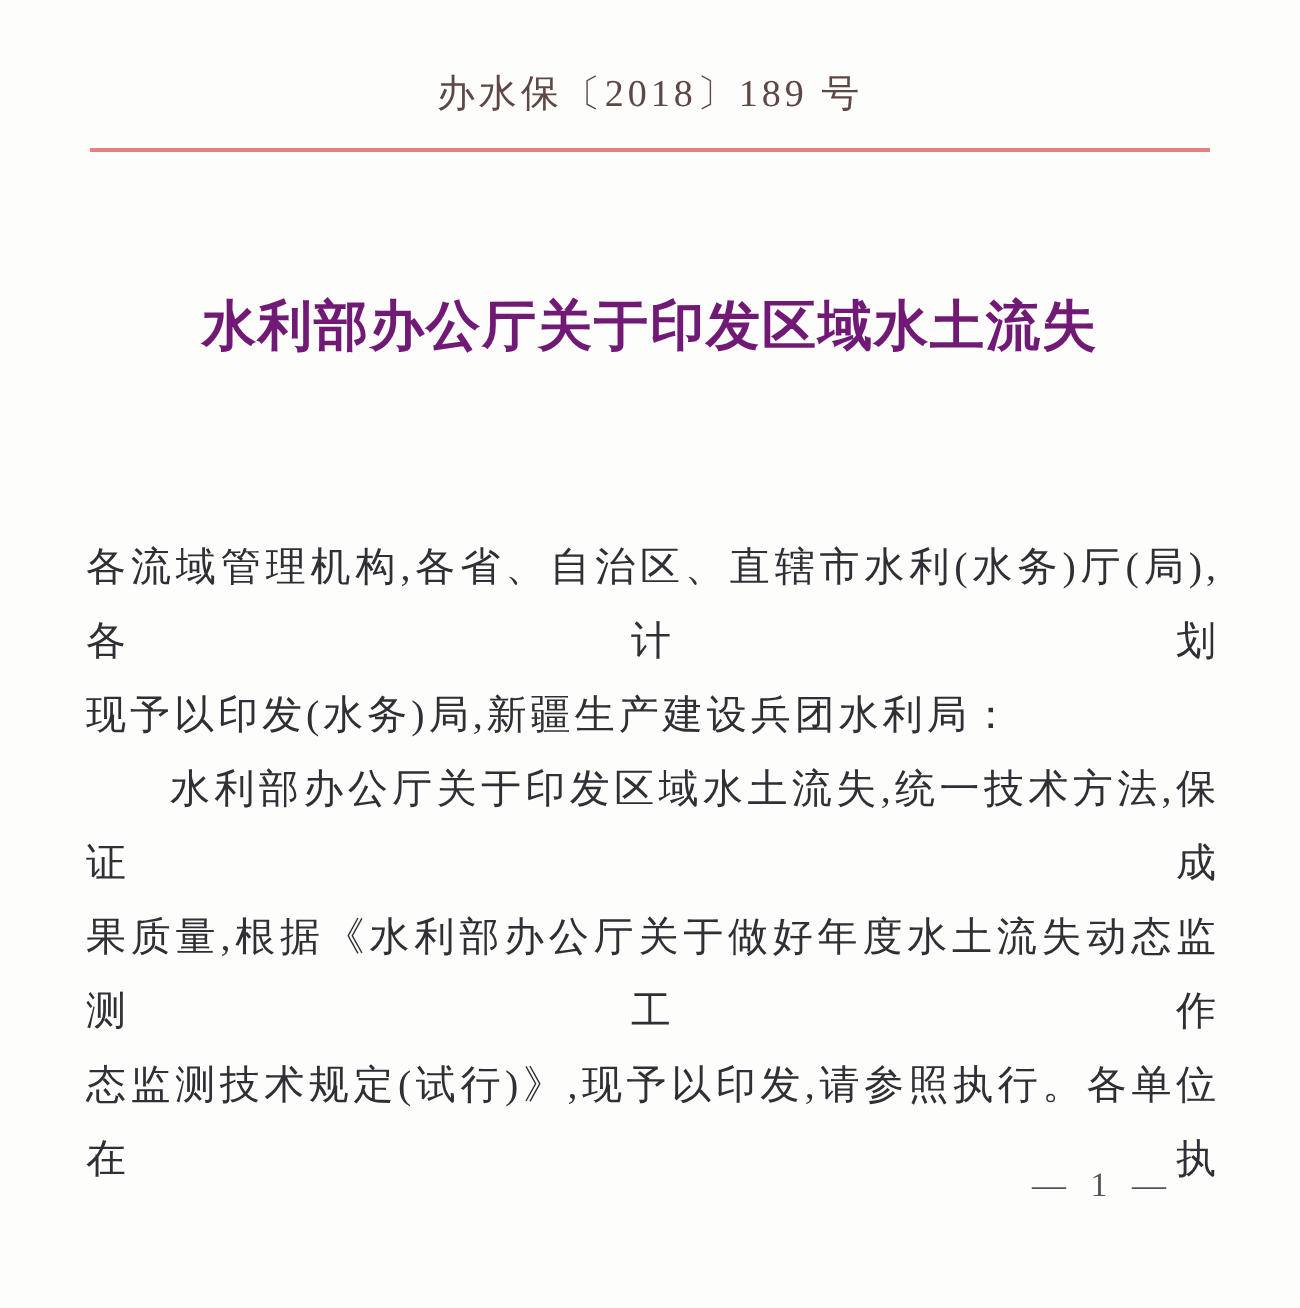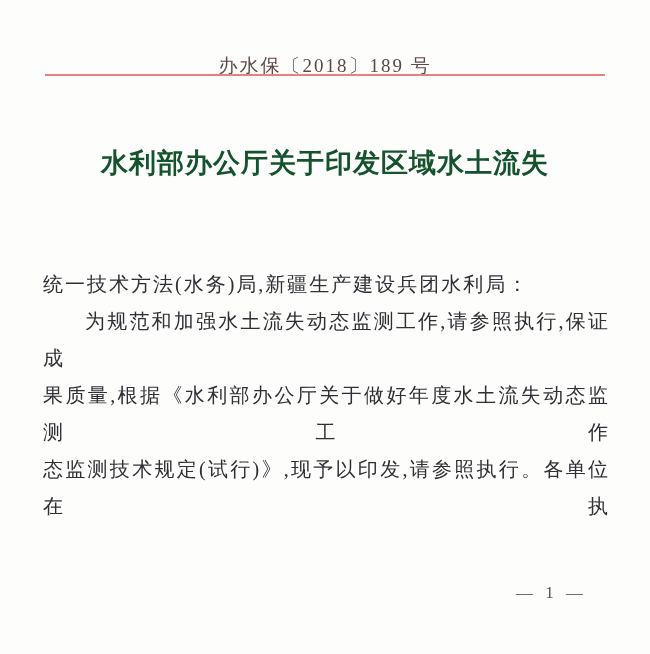--- a/index.html
+++ b/index.html
@@ -67,30 +67,31 @@
     font-size: 17px;
     letter-spacing: 4px;
     color: #55555a;
   }
 </style>
 </head>
 <body>
 
 <div class="page">
 
-  <div class="doc-number" style="color: rgb(94, 72, 70); margin-top: 19px;">办水保〔2018〕189 号</div>
+  <div class="doc-number" style="color: rgb(94, 72, 70);">办水保〔2018〕189 号</div>
 
   <div class="red-line" style="background: rgb(232, 128, 128);"></div>
 
-  <div class="title" style="color: #14532d;">
+  <div class="title" style="color: #701a75;">
     <div>水利部办公厅关于印发区域水土流失</div>
   </div>
 
   <div class="body-text" id="body-lines" style="color: rgb(47, 47, 54);">
-      <div class="body-line">统一技术方法(水务)局,新疆生产建设兵团水利局：</div>
-      <div class="body-line justify indent">为规范和加强水土流失动态监测工作,请参照执行,保证成</div>
+      <div class="body-line justify">各流域管理机构,各省、自治区、直辖市水利(水务)厅(局),各计划</div>
+      <div class="body-line">现予以印发(水务)局,新疆生产建设兵团水利局：</div>
+      <div class="body-line justify indent">水利部办公厅关于印发区域水土流失,统一技术方法,保证成</div>
       <div class="body-line justify">果质量,根据《水利部办公厅关于做好年度水土流失动态监测工作</div>
       <div class="body-line justify">态监测技术规定(试行)》,现予以印发,请参照执行。各单位在执</div>
     </div>
 
   <div class="page-number">— 1 —</div>
 
 </div>
 
 </body></html>

